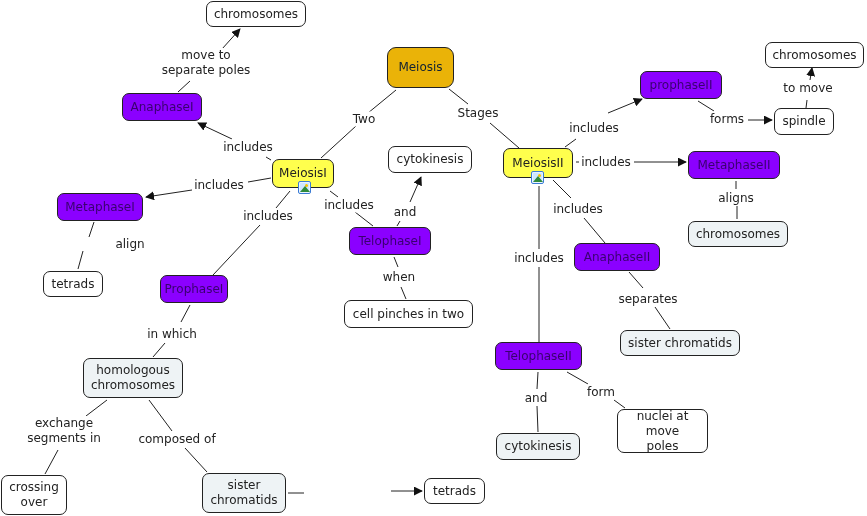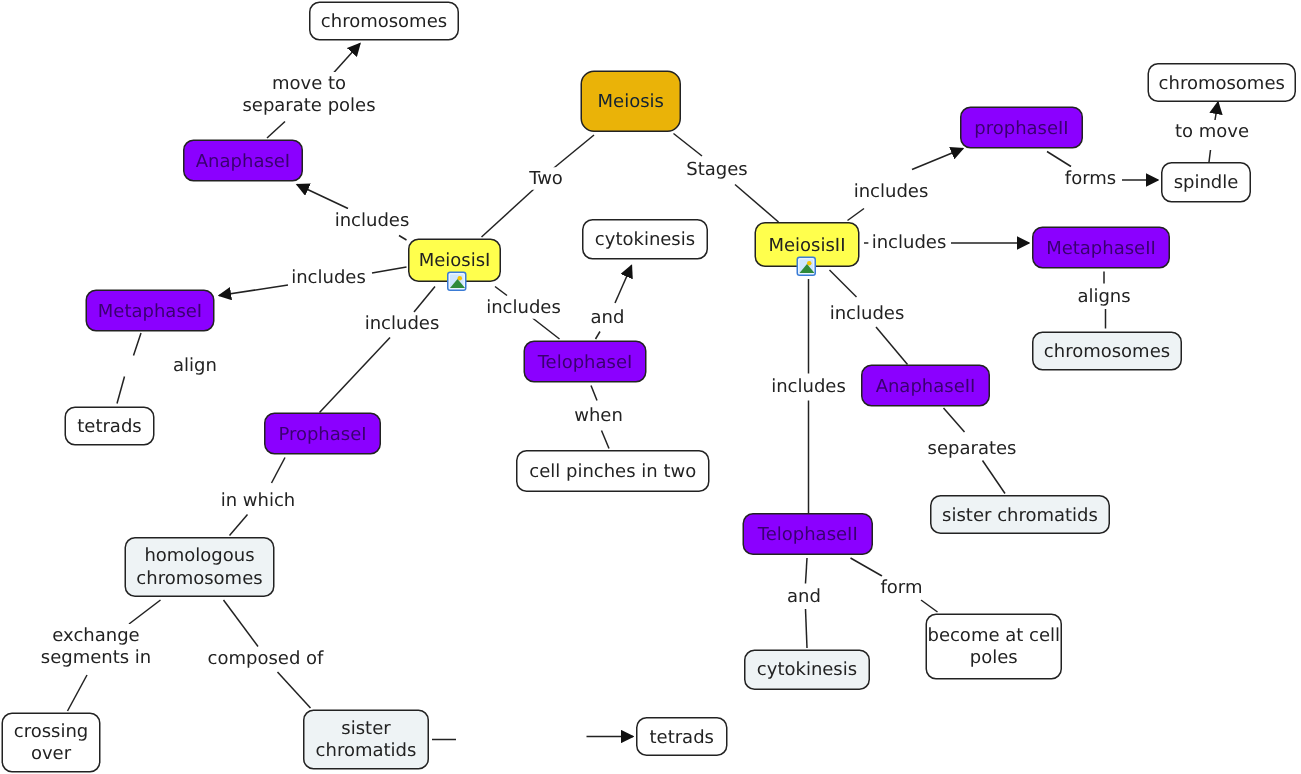--- a/index.html
+++ b/index.html
@@ -122,42 +122,42 @@
   <span class="imgicon" style="left:531px;top:171px;">
       <span class="sky"></span>
       <span class="sun"></span>
       <span class="hill"></span>
     </span>
 
   <div class="node n-white" style="left:206px;top:1px;width:100px;height:26px;">chromosomes</div>
   <div class="node n-purple" style="left:122px;top:93px;width:80px;height:28px;">AnaphaseI</div>
   <div class="node n-purple" style="left:57px;top:193px;width:86px;height:28px;">MetaphaseI</div>
   <div class="node n-white" style="left:43px;top:271px;width:60px;height:26px;">tetrads</div>
-  <div class="node n-purple" style="left:176px;top:275px;width:78px;height:28px;">ProphaseI</div>
+  <div class="node n-purple" style="left:160px;top:275px;width:68px;height:28px;">ProphaseI</div>
   <div class="node n-purple" style="left:349px;top:227px;width:82px;height:28px;">TelophaseI</div>
   <div class="node n-white" style="left:388px;top:146px;width:84px;height:27px;">cytokinesis</div>
   <div class="node n-white" style="left:344px;top:300px;width:129px;height:28px;">cell pinches in two</div>
   <div class="node n-gray" style="left:83px;top:358px;width:100px;height:40px;">homologous
 chromosomes</div>
   <div class="node n-white" style="left:1px;top:475px;width:66px;height:40px;">crossing
 over</div>
   <div class="node n-gray" style="left:202px;top:473px;width:84px;height:40px;">sister
 chromatids</div>
   <div class="node n-white" style="left:424px;top:478px;width:61px;height:26px;">tetrads</div>
 
   <div class="node n-purple" style="left:640px;top:71px;width:82px;height:28px;">prophaseII</div>
   <div class="node n-white" style="left:765px;top:42px;width:99px;height:26px;">chromosomes</div>
   <div class="node n-white" style="left:774px;top:108px;width:60px;height:27px;">spindle</div>
   <div class="node n-purple" style="left:688px;top:151px;width:92px;height:28px;">MetaphaseII</div>
   <div class="node n-gray" style="left:688px;top:221px;width:100px;height:26px;">chromosomes</div>
   <div class="node n-purple" style="left:574px;top:243px;width:86px;height:28px;">AnaphaseII</div>
   <div class="node n-gray" style="left:620px;top:330px;width:120px;height:26px;">sister chromatids</div>
   <div class="node n-purple" style="left:495px;top:342px;width:87px;height:28px;">TelophaseII</div>
   <div class="node n-gray" style="left:496px;top:433px;width:84px;height:27px;">cytokinesis</div>
-  <div class="node n-white" style="left:617px;top:409px;width:91px;height:44px;">become at cell
+  <div class="node n-white" style="left:617px;top:409px;width:91px;height:44px;">nuclei at move
 poles</div>
 
   <span class="lbl" style="left:364px;top:119px;">Two</span>
   <span class="lbl" style="left:478px;top:113px;">Stages</span>
   <span class="lbl" style="left:248px;top:147px;">includes</span>
   <span class="lbl" style="left:206px;top:63px;">move to
 separate poles</span>
   <span class="lbl" style="left:219px;top:185px;">includes</span>
   <span class="lbl" style="left:86px;top:244px;margin-left:44px;">align</span>
   <span class="lbl" style="left:268px;top:216px;">includes</span>

